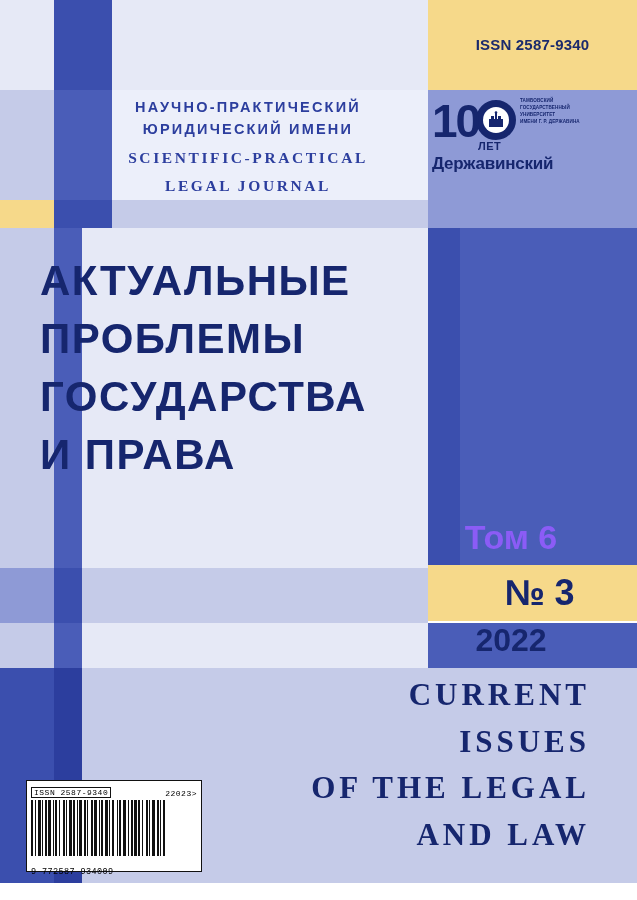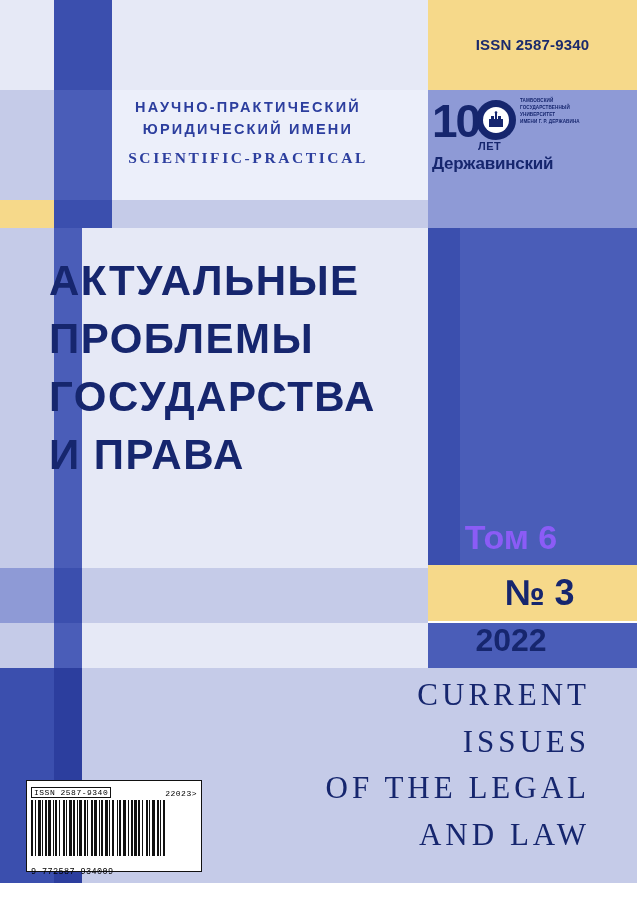--- a/index.html
+++ b/index.html
@@ -124,21 +124,21 @@
     width: 150px;
     font-size: 17px;
     font-weight: bold;
     color: #16266e;
     letter-spacing: -0.2px;
   }
 
   
   #title-ru {
     position: absolute;
-    left: 49px; top: 252px;
+    left: 40px; top: 252px;
     width: 380px;
     color: #16266e;
     font-size: 42px;
     font-weight: bold;
     line-height: 1.38;
     letter-spacing: 1.5px;
     text-align: left;
   }
   #title-ru .ln { display: block; white-space: nowrap; }
 
@@ -179,21 +179,21 @@
 
   
   #title-en {
     position: absolute;
     left: 170px; top: 672px;
     width: 420px;
     text-align: right;
     font-family: "Liberation Serif", serif;
     color: #16266e;
     font-size: 31px;
-    font-weight: normal;
+    font-weight: bold;
     letter-spacing: 4px;
     line-height: 1.5;
   }
   #title-en .ln { display: block; white-space: nowrap; }
 
   
   #barcode {
     position: absolute;
     left: 26px; top: 780px;
     width: 176px; height: 92px;
@@ -275,20 +275,21 @@
   <div class="blk" style="left:0;top:0px;width:0;height:0;"></div>
 
   <div id="issn-box">
     <div>ISSN 2587-9340</div>
   </div>
 
   <div id="kind">
     <div class="ru">НАУЧНО-ПРАКТИЧЕСКИЙ</div>
     <div class="ru">ЮРИДИЧЕСКИЙ ИМЕНИ</div>
     <div class="en">SCIENTIFIC-PRACTICAL</div>
+    <div class="en">LEGAL JOURNAL</div>
   </div>
 
   <div id="logo">
     <div class="hundred">100</div>
     <div class="seal">
       <div class="inner">
         <svg width="20" height="20" viewBox="0 0 20 20" aria-hidden="true">
           <rect x="3" y="9" width="14" height="8" fill="#16266e"></rect>
           <rect x="5" y="6" width="3" height="3" fill="#16266e"></rect>
           <rect x="12" y="6" width="3" height="3" fill="#16266e"></rect>

